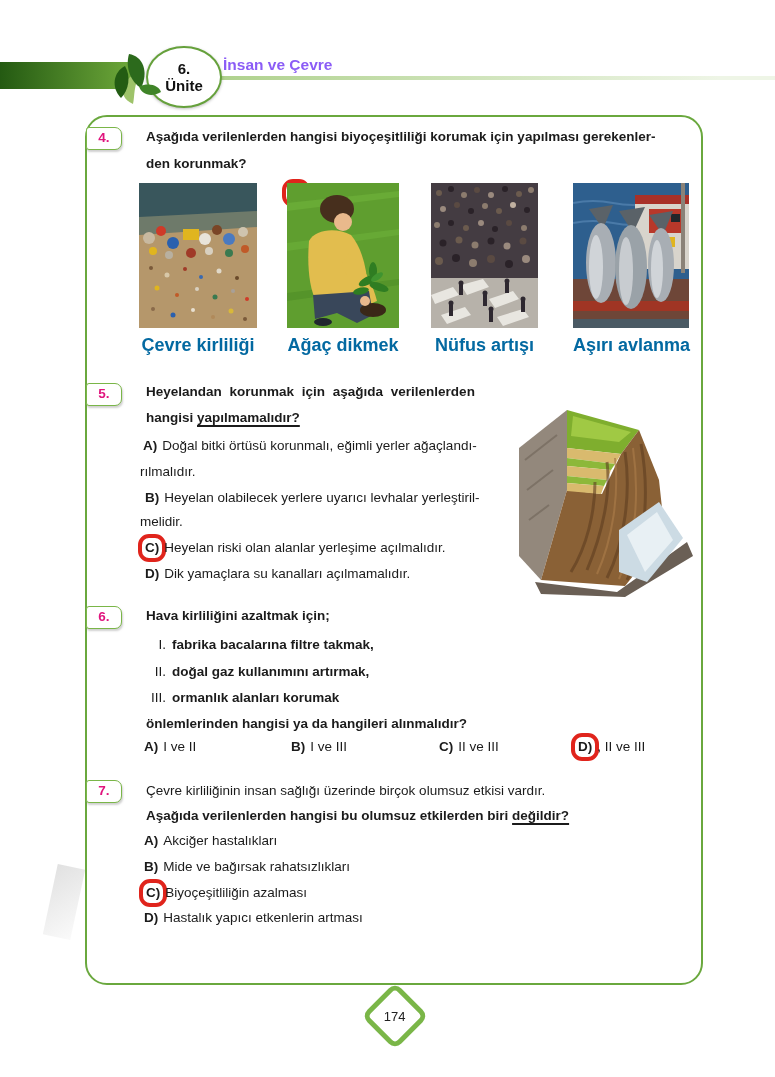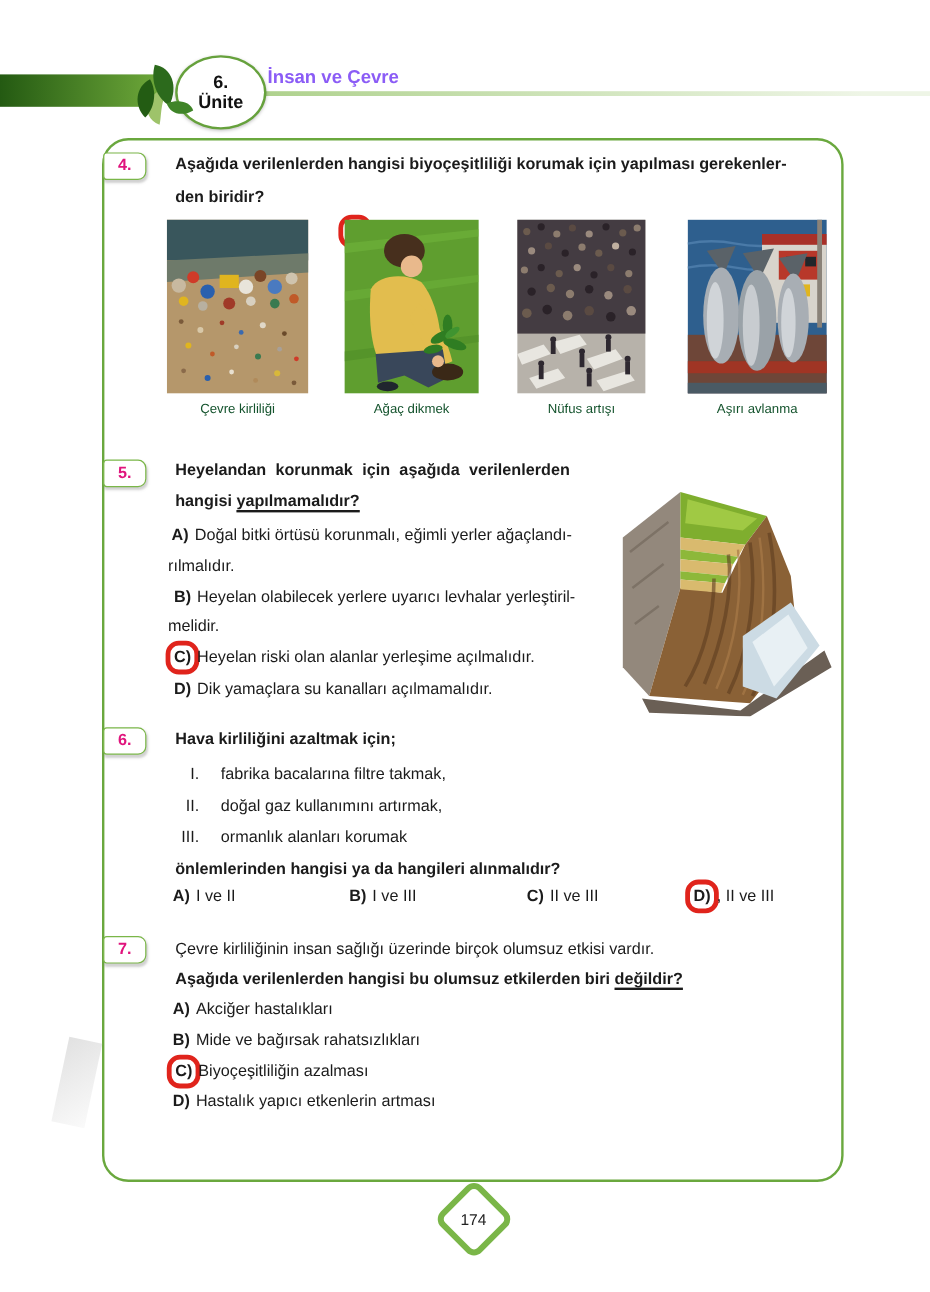--- a/index.html
+++ b/index.html
@@ -21,24 +21,24 @@
            box-shadow:0 1px 3px rgba(0,0,0,.25);}
   .unit-oval span{font-weight:700;font-size:15px;line-height:17px;color:#111;}
   .hdr-title{left:223px;top:56px;font-weight:700;font-size:15.5px;color:#8b5cf6;white-space:nowrap;}
   
   .main-box{left:85px;top:115px;width:614px;height:866px;border:2px solid #6aa83e;border-radius:22px;}
   .qbadge{width:34px;height:21px;left:86px;background:#fff;border:1.6px solid #7ab648;
           border-radius:3px 7px 7px 3px;color:#e0147d;font-weight:700;font-size:13.5px;
           text-align:center;line-height:20px;box-shadow:1px 2px 2px rgba(120,120,120,.35);z-index:3;}
   .circ{display:inline-block;border:4.5px solid #e0241c;border-radius:11px;
         padding:0 3px;margin:-6px -2px -6px -6px;line-height:20px;}
-  .cap{font-size:11px;text-align:center;color:#14532d;white-space:nowrap;}
+  .cap{font-size:18px;text-align:center;color:#0369a1;white-space:nowrap;font-weight:bold;}
   .photo{border:0;display:block;}
   .numcol{display:inline-block;width:26px;text-align:right;}
-  .itemtxt{margin-left:18px;}
+  .itemtxt{margin-left:6px;font-weight:bold;}
   .diamond{left:371px;top:992px;width:38px;height:38px;background:#fff;border:5px solid #7ab648;
            border-radius:9px;transform:rotate(45deg);display:flex;align-items:center;justify-content:center;}
   .diamond span{transform:rotate(-45deg);font-size:13px;color:#222;}
   .smudge{left:50px;top:866px;width:28px;height:72px;opacity:.55;
           background:linear-gradient(135deg,#c9c9c9,#f6f6f6);transform:rotate(12deg);}
 </style>
 </head>
 <body>
 
 <div class="page">
@@ -56,21 +56,21 @@
     <span>6.</span>
     <span>Ünite</span>
   </div>
   <div class="abs hdr-title">İnsan ve Çevre</div>
 
   <div class="abs main-box"></div>
   <div class="abs smudge"></div>
 
   <div class="abs qbadge" style="top:127px">4.</div>
   <div class="abs txt stem" style="left:122px;top:127px">Aşağıda verilenlerden hangisi biyoçeşitliliği korumak için yapılması gerekenler-</div>
-  <div class="abs txt stem" style="left:122px;top:154px">den biridir?</div>
+  <div class="abs txt stem" style="left:122px;top:154px">den korunmak?</div>
 
   <div class="abs txt" style="left:117px;top:183px"><span class="lbl">A)</span></div>
   <div class="abs txt" style="left:264px;top:183px"><span class="lbl circ">B)</span></div>
   <div class="abs txt" style="left:410px;top:183px"><span class="lbl">C)</span></div>
   <div class="abs txt" style="left:551px;top:183px"><span class="lbl">D)</span></div>
 
   <svg class="abs photo" style="left:139px;top:183px" width="118" height="145" viewBox="0 0 118 145">
     <rect width="118" height="145" fill="#b5976b"></rect>
     <rect width="118" height="34" fill="#39565c"></rect>
     <path d="M0,34 L118,28 L118,44 L0,52 Z" fill="#6e7a6a"></path>

